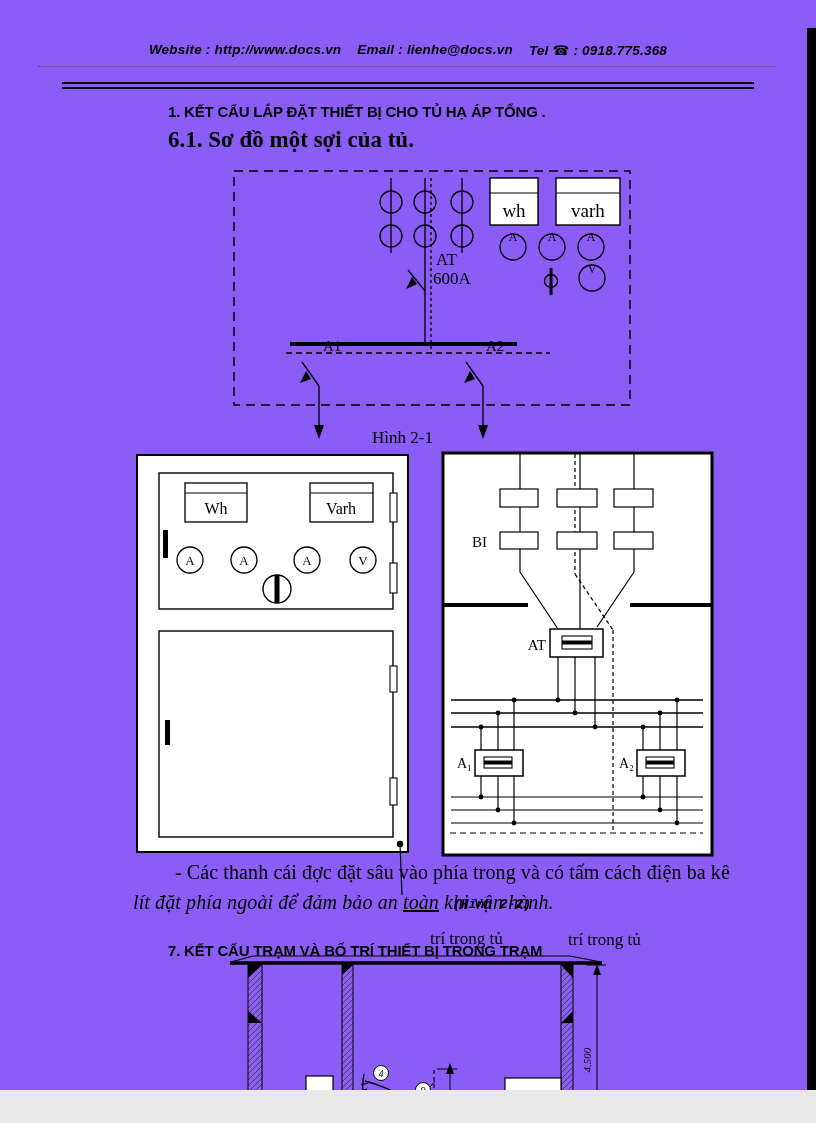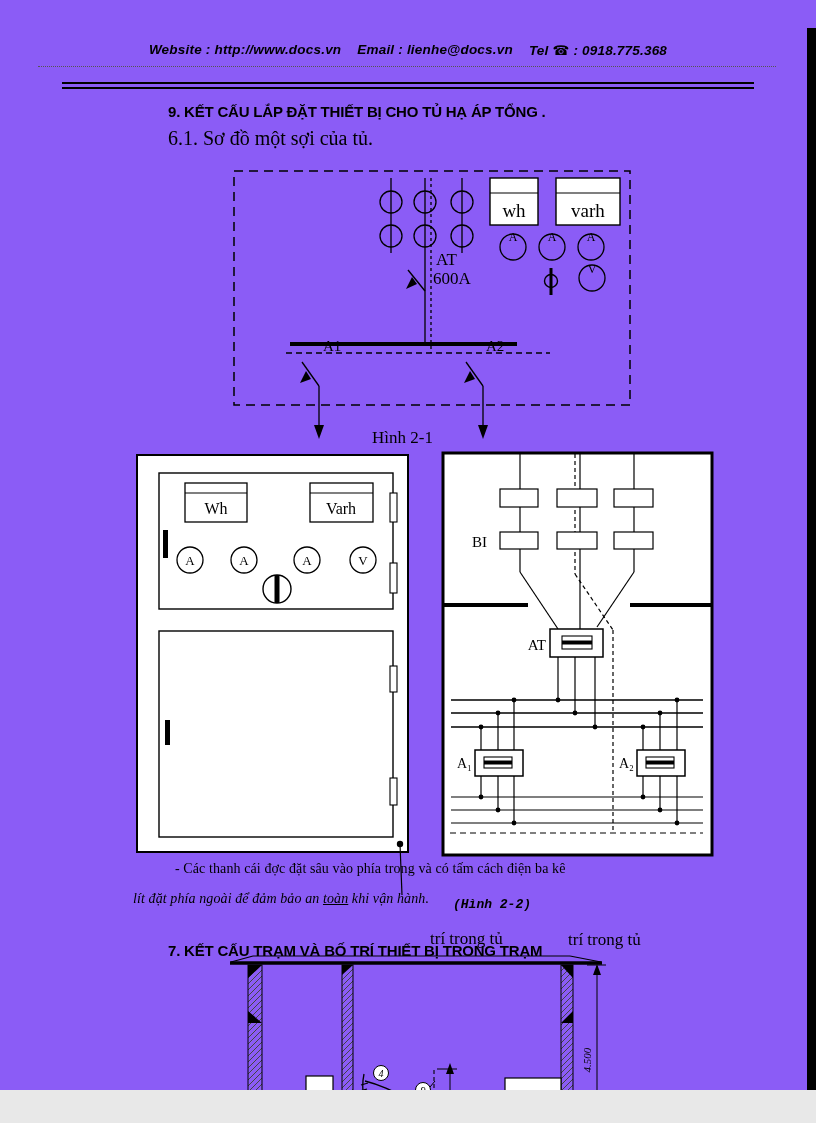--- a/index.html
+++ b/index.html
@@ -12,23 +12,23 @@
     top:42px;left:0;width:816px;display:flex;justify-content:center;gap:16px;
     font-family:"Liberation Sans","DejaVu Sans",sans-serif;
     font-size:13.5px;font-weight:bold;font-style:italic;letter-spacing:.2px;
   }
   .rule-thin{top:66px;left:38px;width:738px;height:0;border-top:1px dotted #555;}
   .rule-double{top:82px;left:62px;width:692px;height:3px;border-top:2px solid #000;border-bottom:2px solid #000;}
   .h-sans{
     font-family:"Liberation Sans","DejaVu Sans",sans-serif;font-weight:bold;
     font-size:15px;letter-spacing:-0.2px;white-space:nowrap;
   }
-  .h-serif{font-weight:normal;font-size:20px;white-space:nowrap;}
+  .h-serif{font-weight:bold;font-size:23px;white-space:nowrap;}
   .cap{font-size:17px;white-space:nowrap;}
-  .para{font-size:14px;white-space:nowrap;letter-spacing:.1px;}
+  .para{font-size:20px;white-space:nowrap;letter-spacing:.1px;}
   .fig2cap{font-size:13px;font-weight:bold;font-style:italic;white-space:nowrap;font-family:Liberation Mono, monospace;}
   svg text{font-family:"Liberation Serif","DejaVu Serif",serif;fill:#000;}
   .edge{background:#000;}
 </style>
 </head>
 <body>
 
 <div id="page">
 
   <div class="abs hdr">
@@ -36,21 +36,21 @@
     <span>Email : lienhe@docs.vn</span>
     <span>
       <span>Tel</span>
       <span>☎</span>
       <span>: 0918.775.368</span>
     </span>
   </div>
   <div class="abs rule-thin"></div>
   <div class="abs rule-double"></div>
 
-  <div class="abs h-sans" style="left:168px;top:103px;">9. KẾT CẤU LẮP ĐẶT THIẾT BỊ CHO TỦ HẠ ÁP TỔNG .</div>
+  <div class="abs h-sans" style="left:168px;top:103px;">1. KẾT CẤU LẮP ĐẶT THIẾT BỊ CHO TỦ HẠ ÁP TỔNG .</div>
   <div class="abs h-serif" style="left:168px;top:127px;">6.1. Sơ đồ một sợi của tủ.</div>
 
   <svg class="abs" style="left:230px;top:165px;" width="405" height="280" viewBox="0 0 405 280">
     <rect x="4" y="6" width="396" height="234" fill="none" stroke="#000" stroke-width="1.5" stroke-dasharray="9,6"></rect>
 
     <g stroke="#000" stroke-width="1.3">
       <line x1="161" y1="13" x2="161" y2="88"></line>
       <line x1="195" y1="13" x2="195" y2="179"></line>
       <line x1="232" y1="13" x2="232" y2="88"></line>
       <line x1="201" y1="13" x2="201" y2="188" stroke-dasharray="3,3"></line>

